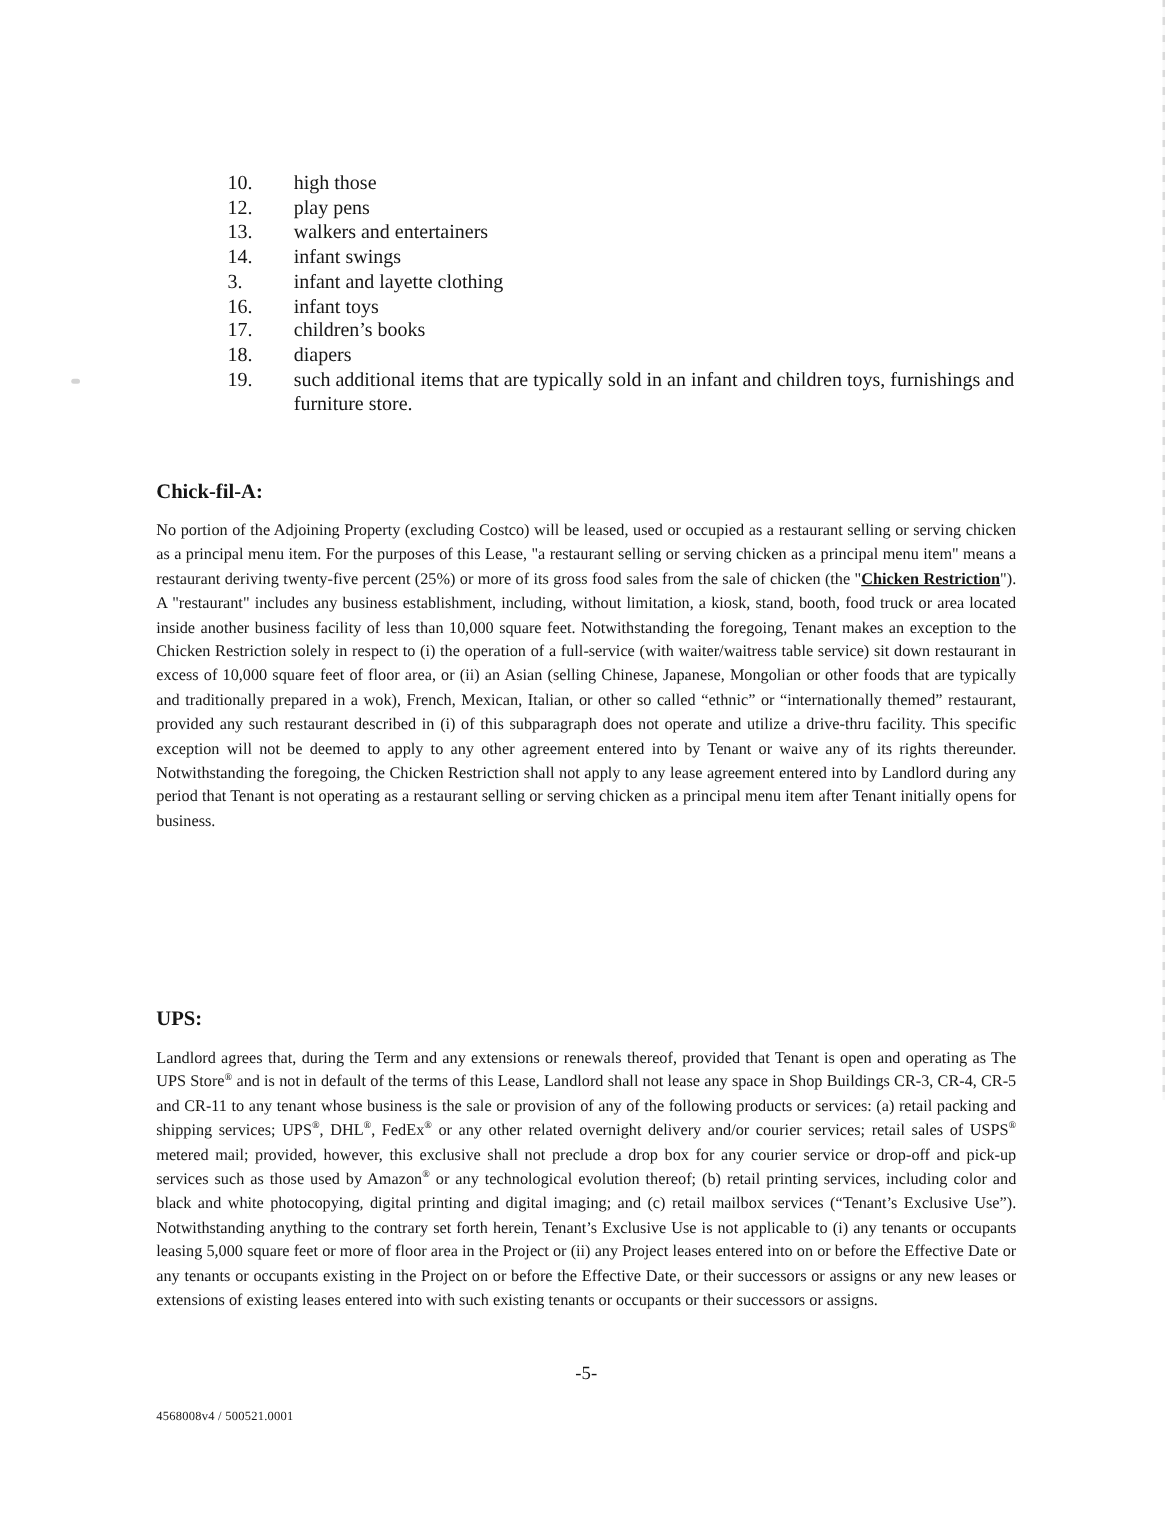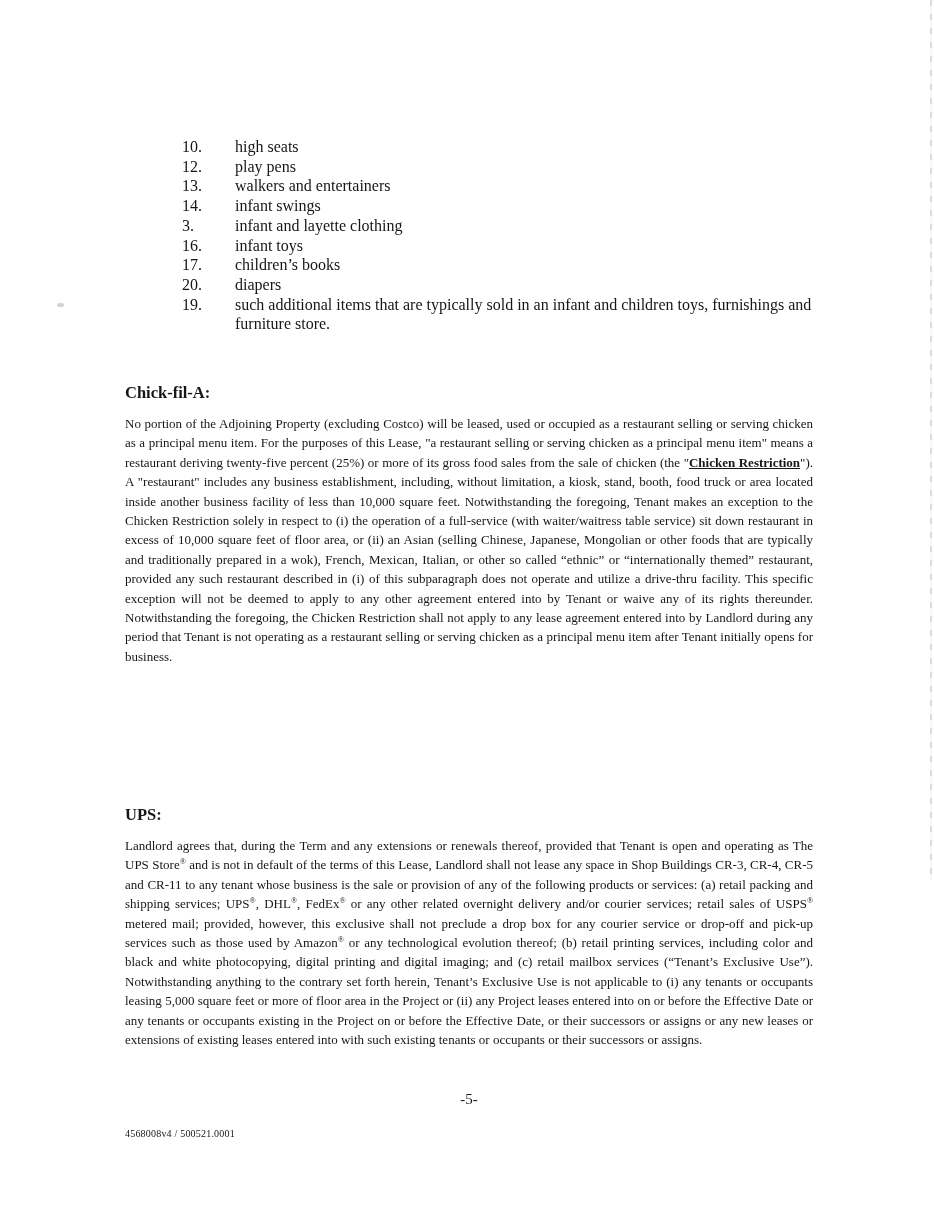--- a/index.html
+++ b/index.html
@@ -62,21 +62,21 @@
   }
 </style>
 </head>
 <body>
 
 <div class="page">
 
   <ol class="num-list">
       <li>
         <span class="num">10.</span>
-        <span class="txt">high seats</span>
+        <span class="txt">high those</span>
       </li>
       <li>
         <span class="num">12.</span>
         <span class="txt">play pens</span>
       </li>
       <li>
         <span class="num">13.</span>
         <span class="txt">walkers and entertainers</span>
       </li>
       <li>
@@ -89,21 +89,21 @@
       </li>
       <li>
         <span class="num">16.</span>
         <span class="txt">infant toys</span>
       </li>
       <li>
         <span class="num">17.</span>
         <span class="txt">children’s books</span>
       </li>
       <li>
-        <span class="num">20.</span>
+        <span class="num">18.</span>
         <span class="txt">diapers</span>
       </li>
       <li>
         <span class="num">19.</span>
         <span class="txt">such additional items that are typically sold in an infant and children toys, furnishings and furniture store.</span>
       </li>
     </ol>
 
   <div class="section sec1">
     <h3 class="heading">Chick-fil-A:</h3>

